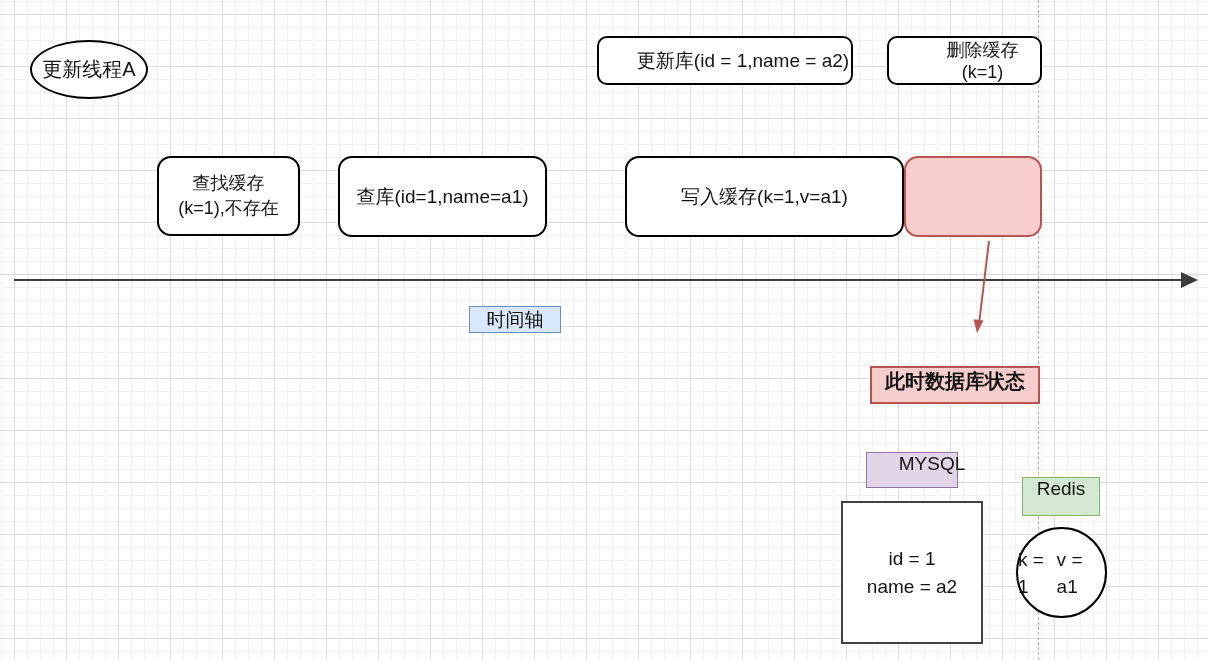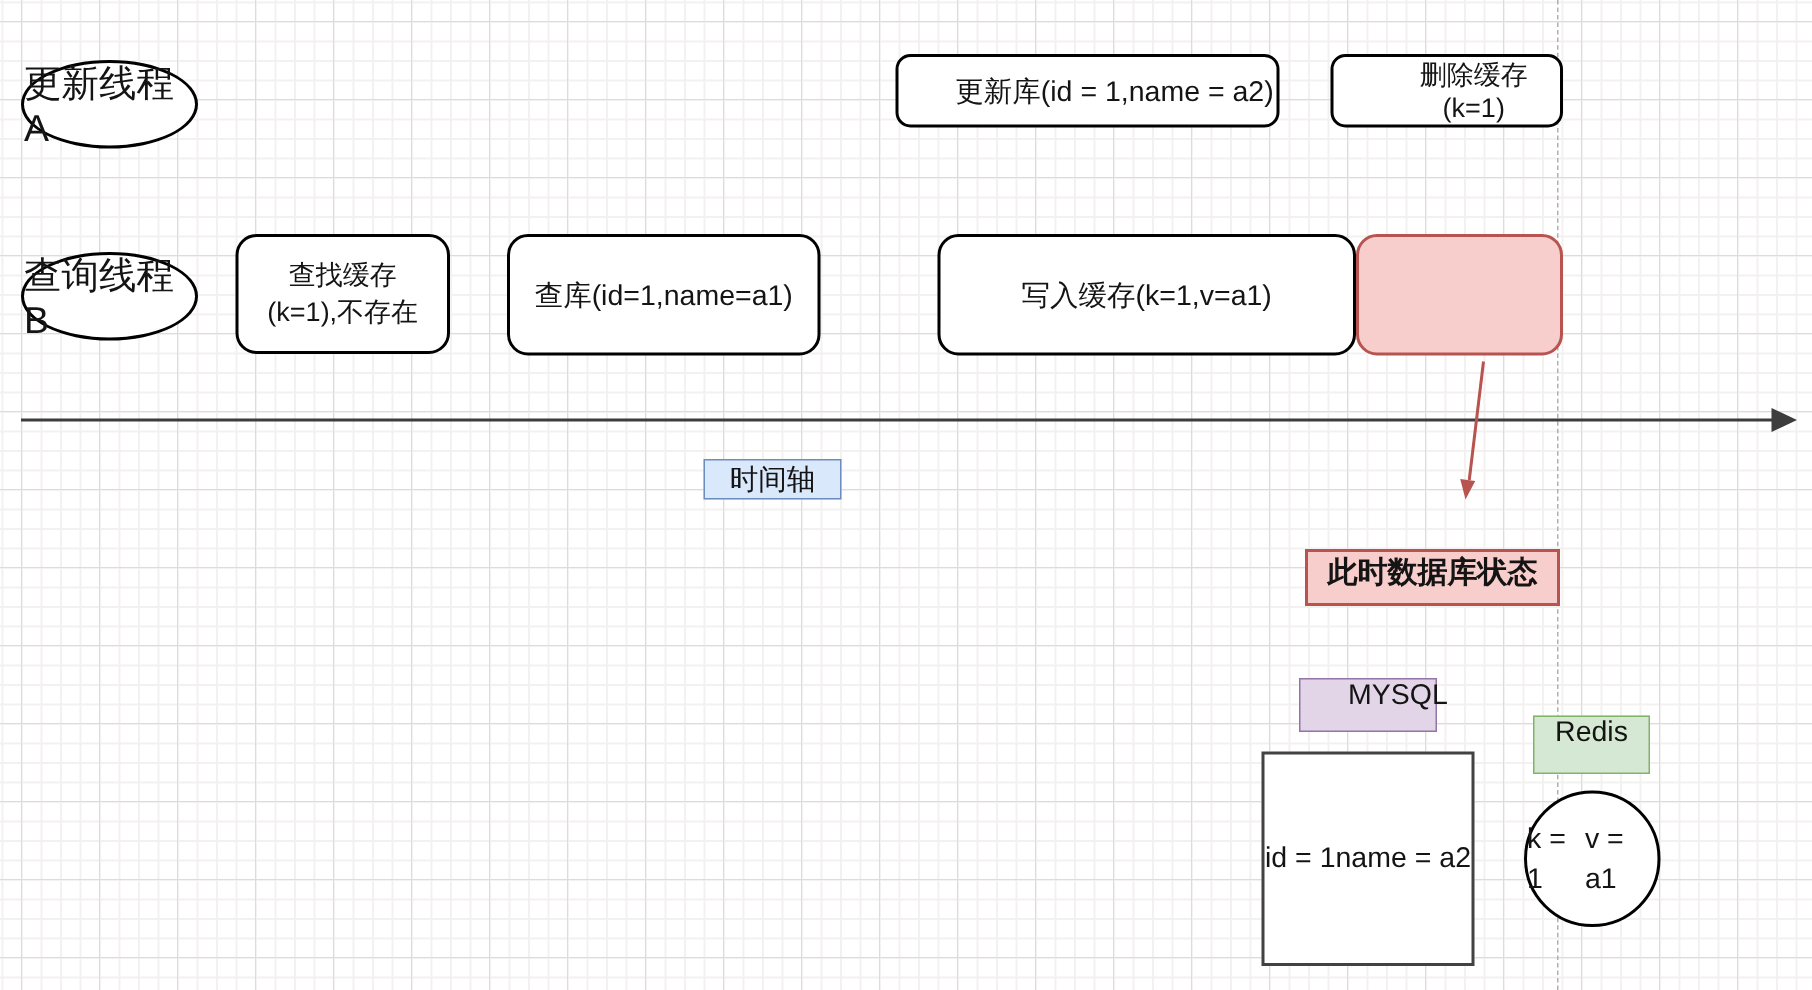--- a/index.html
+++ b/index.html
@@ -25,22 +25,23 @@
 
   .abs { position: absolute; }
 
   .ellipse {
     border: 2px solid #000;
     border-radius: 50%;
     background: #fff;
     display: flex;
     align-items: center;
     justify-content: center;
-    font-size: 25px;
-    z-index: 2;
+    font-size: 20px;
+    z-index: 2;
+    margin-left: 16px;
   }
 
   .node {
     border: 2px solid #000;
     background: #fff;
     display: flex;
     flex-direction: column;
     align-items: center;
     justify-content: center;
     text-align: center;
@@ -87,21 +88,21 @@
     border-left: 1px dashed #b0b0b0;
     z-index: 0;
   }
 
   .red-arrow-svg { left: 965px; top: 236px; z-index: 3; }
 
   .mysql-box {
     border: 2px solid #424242;
     background: #fff;
     display: flex;
-    flex-direction: row;
+    flex-direction: column;
     align-items: center;
     justify-content: center;
     font-size: 19px;
     line-height: 28px;
     z-index: 2;
   }
 
   .redis-circle {
     border: 2px solid #000;
     border-radius: 50%;
@@ -130,23 +131,20 @@
 
   <div class="abs dashed-divider"></div>
 
   <div class="abs timeline-line"></div>
   <div class="abs timeline-head"></div>
 
   <div class="abs ellipse" style="left:14px; top:40px; width:118px; height:59px;">
     <span>更新线程A</span>
   </div>
 
-  <div class="abs ellipse" style="left:14px; top:168px; width:118px; height:59px;">
-    <span>查询线程B</span>
-  </div>
 
   <div class="abs node r10" style="left:597px; top:36px; width:256px; height:49px; font-size:19px;">
     <span>更新库(id = 1,name = a2)</span>
   </div>
 
   <div class="abs node r10" style="left:887px; top:36px; width:155px; height:49px; font-size:18px; line-height:22px;">
     <span>删除缓存</span>
     <span>(k=1)</span>
   </div>
 

